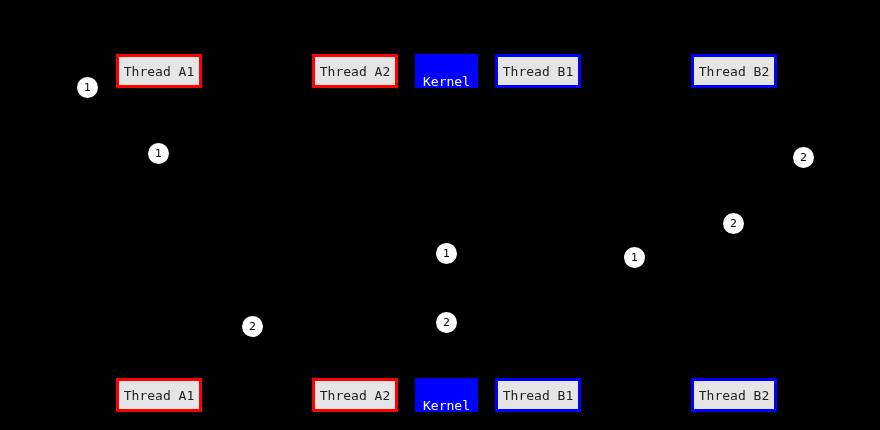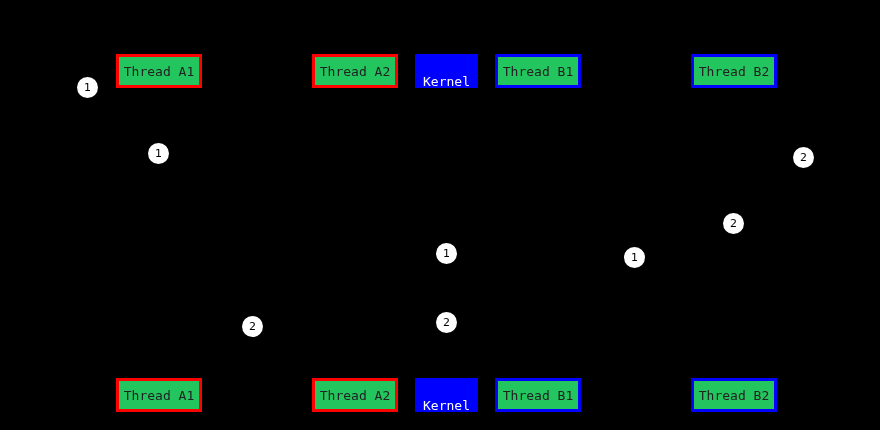--- a/index.html
+++ b/index.html
@@ -43,21 +43,21 @@
     display: flex;
     align-items: center;
     justify-content: center;
     height: 34px;
     font-size: 13px;
     letter-spacing: 0px;
     white-space: nowrap;
     line-height: 1;
   }
   .participant.outline {
-    background: #22c55e;
+    background: #e5e5e5;
     border-style: solid;
     border-width: 3px;
     color: #222222;
   }
   .participant.filled {
     border: none;
     color: #FFFFFF;
     align-items: flex-end;
   }
   

